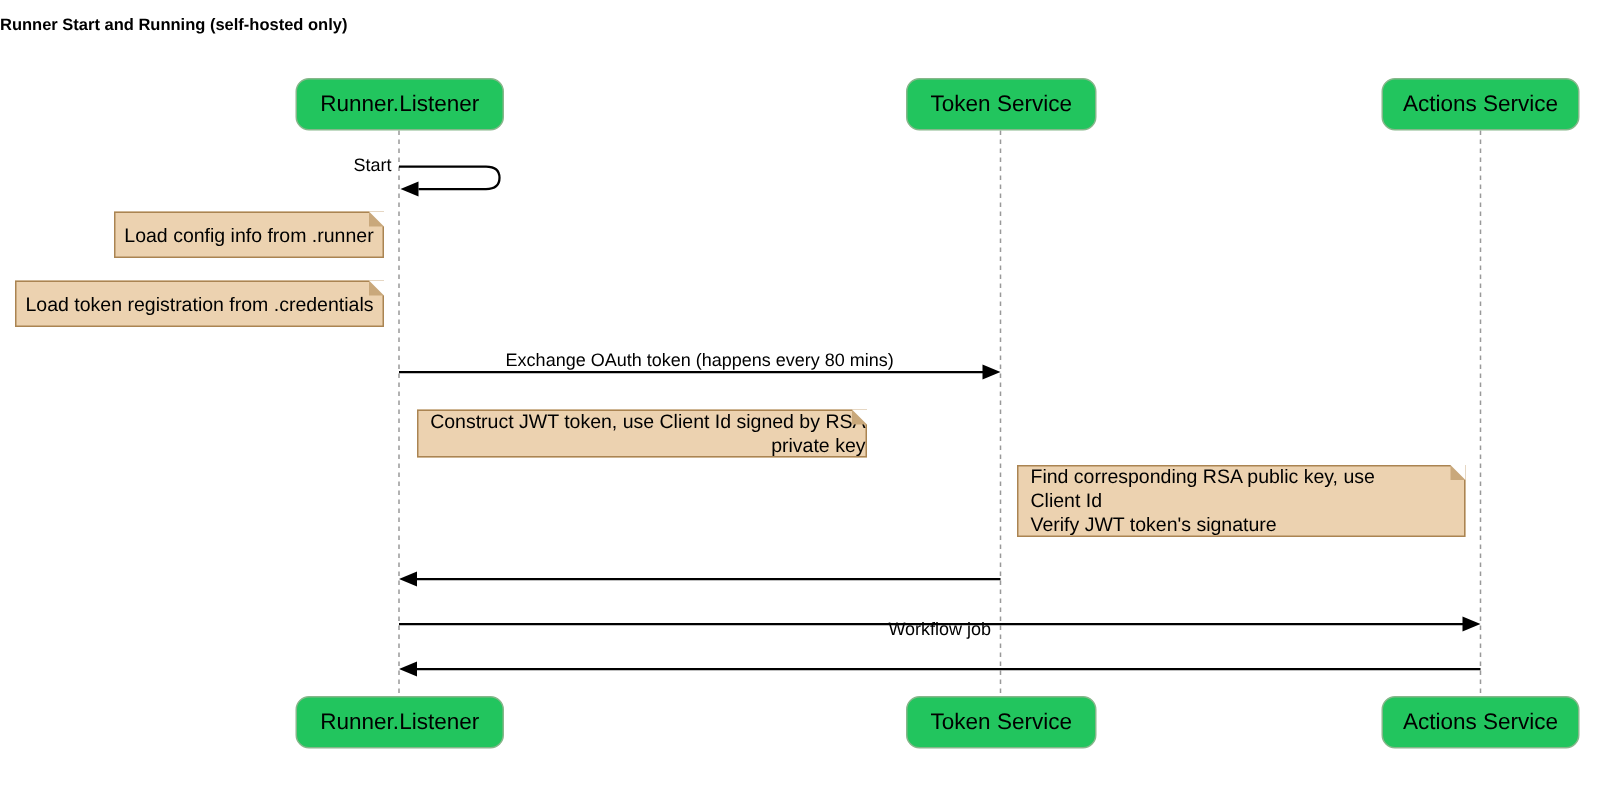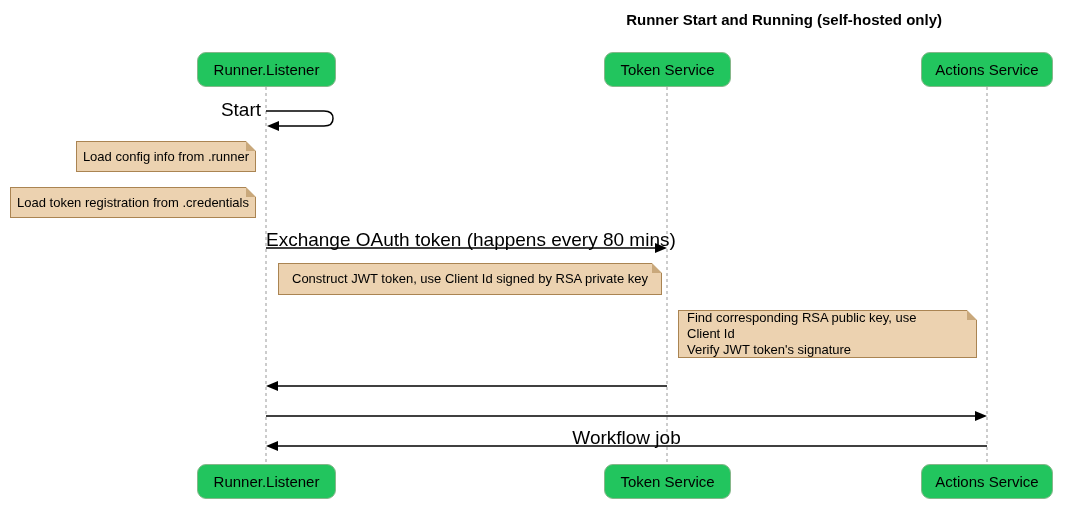--- a/index.html
+++ b/index.html
@@ -1,31 +1,31 @@
 <!DOCTYPE html>
 <html><head>
 <meta charset="utf-8">
 <style>
   html,body{margin:0;padding:0;background:#ffffff;}
   .diagram{
     position:relative;width:1070px;height:525px;background:#ffffff;overflow:hidden;
     font-family:"Liberation Sans",sans-serif;color:#000;
   }
   .title{
-    position:absolute;top:11px;left:0;width:942px;text-align:right;
-    font-size:15px;font-weight:bold;
+    position:absolute;top:11px;left:0;width:942px;text-align:left;
+    font-size:11px;font-weight:bold;
   }
   .layer{position:absolute;top:0;left:0;width:1070px;height:525px;}
   .actor{
     position:absolute;height:35px;background:#22c55e;border:1px solid #86b78a;
     border-radius:9px;display:flex;align-items:center;justify-content:center;
     font-size:15px;box-sizing:border-box;
   }
   .msg-label{
-    position:absolute;font-size:19px;line-height:14px;height:14px;white-space:nowrap;
+    position:absolute;font-size:12px;line-height:14px;height:14px;white-space:nowrap;
   }
   .center{text-align:center;}
   .right{text-align:right;}
   .note{
     position:absolute;background:#ecd2b0;border:1px solid #aa8452;box-sizing:border-box;
     font-size:13px;display:flex;align-items:center;justify-content:center;
     white-space:pre-line;line-height:16px;
   }
   .note::before{
     content:"";position:absolute;top:-1px;right:-1px;width:0;height:0;
@@ -80,25 +80,25 @@
   </div>
   <div class="actor" style="left:604px;top:52px;width:127px;">
     <span>Token Service</span>
   </div>
   <div class="actor" style="left:921px;top:52px;width:132px;">
     <span>Actions Service</span>
   </div>
 
   <div class="msg-label right" style="left:181px;top:103px;width:80px;">Start</div>
   <div class="msg-label center" style="left:266px;top:233px;width:401px;">Exchange OAuth token (happens every 80 mins)</div>
-  <div class="msg-label center" style="left:266px;top:431px;width:721px;">Workflow job</div>
+  <div class="msg-label center" style="left:266px;top:412px;width:721px;">Workflow job</div>
 
   <div class="note" style="left:10px;top:187px;width:246px;height:31px;">Load token registration from .credentials</div>
   <div class="note" style="left:76px;top:141px;width:180px;height:31px;">Load config info from .runner</div>
-  <div class="note" style="left:278px;top:263px;width:384px;height:32px;text-align:right;">Construct JWT token, use Client Id signed by RSA private key</div>
+  <div class="note" style="left:278px;top:273px;width:300px;height:32px;text-align:right;">Construct JWT token, use Client Id signed by RSA private key</div>
   <div class="note leftalign" style="left:678px;top:310px;width:299px;height:48px;">Find corresponding RSA public key, use Client Id
 Verify JWT token's signature</div>
 
   <div class="actor" style="left:197px;top:464px;width:139px;">
     <span>Runner.Listener</span>
   </div>
   <div class="actor" style="left:604px;top:464px;width:127px;">
     <span>Token Service</span>
   </div>
   <div class="actor" style="left:921px;top:464px;width:132px;">

